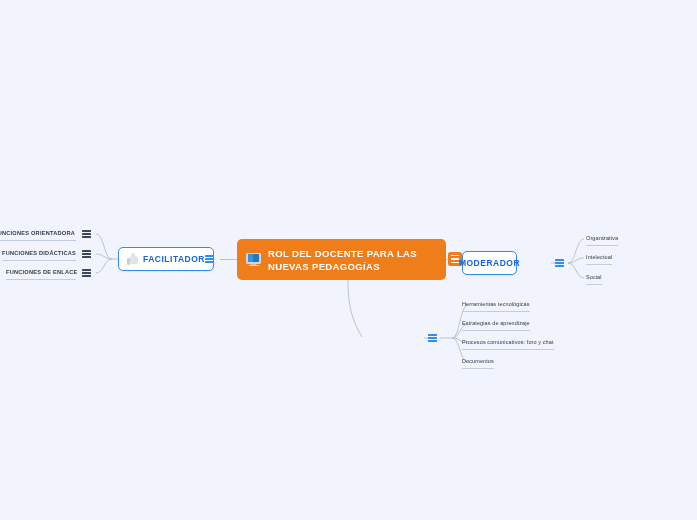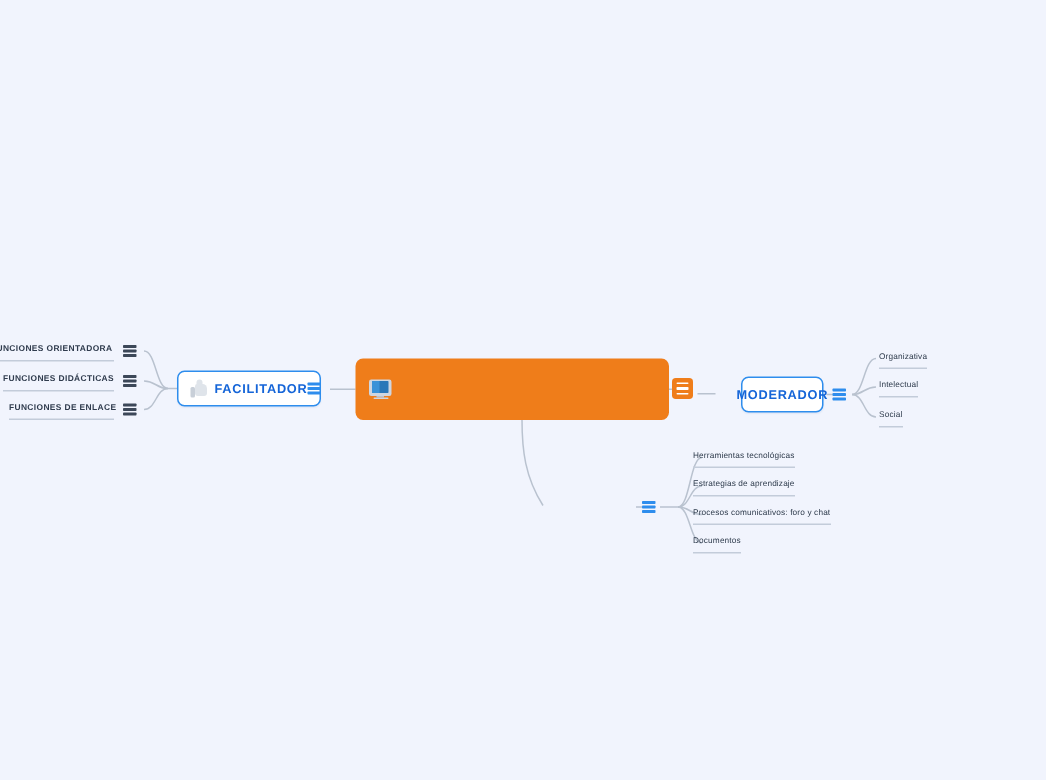--- a/index.html
+++ b/index.html
@@ -121,21 +121,21 @@
   }
 
   .n-facilitador {
     left: 118px;
     top: 247px;
     width: 96px;
     height: 24px;
     gap: 4px;
   }
   .n-moderador {
-    left: 494px;
+    left: 462px;
     top: 251px;
     width: 55px;
     height: 24px;
   }
   .n-mediador {
     left: 362px;
     top: 326px;
     width: 62px;
     height: 24px;
   }
@@ -262,20 +262,22 @@
   </svg>
 
   <div class="node root">
     <span class="monitor">
       <span class="screen-frame"></span>
       <span class="screen"></span>
       <span class="screen-gloss"></span>
       <span class="stand"></span>
       <span class="base"></span>
     </span>
+    <span class="root-label">ROL DEL DOCENTE PARA LAS
+NUEVAS PEDAGOGÍAS</span>
   </div>
   <div class="toggle orange" style="left:448px; top:252px;">
     <span></span>
       <span></span>
       <span></span>
   </div>
 
   <div class="node branch n-facilitador">
     <span class="thumb">
       <span class="pad"></span>

